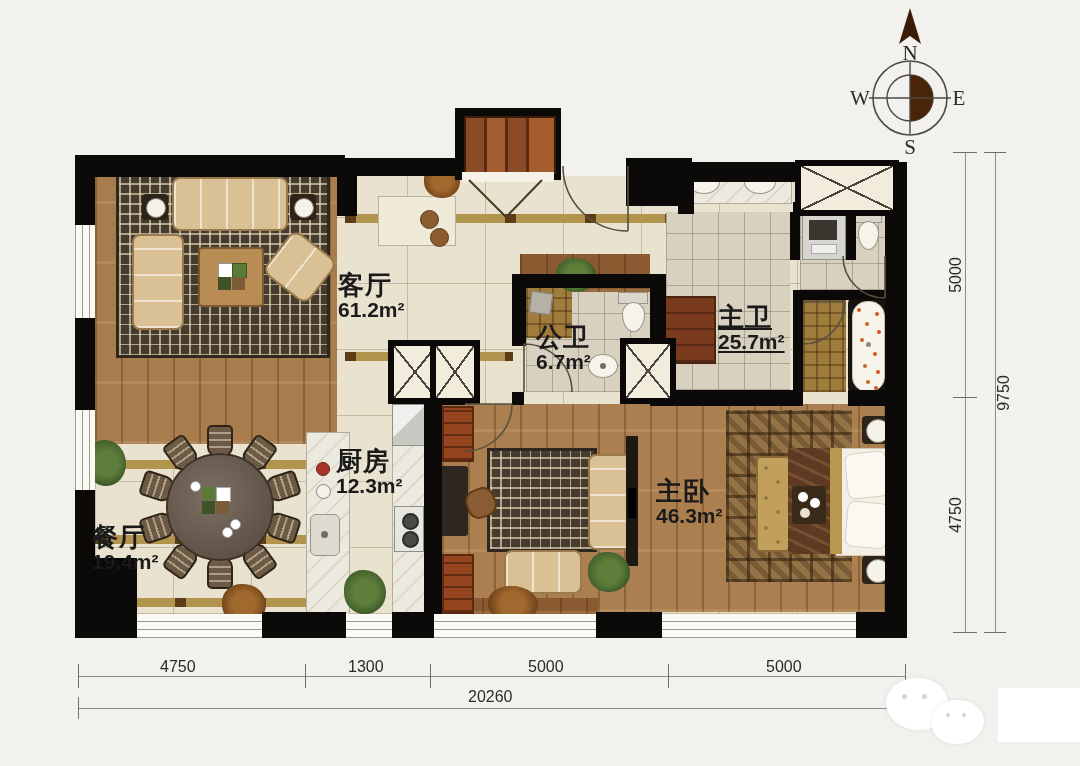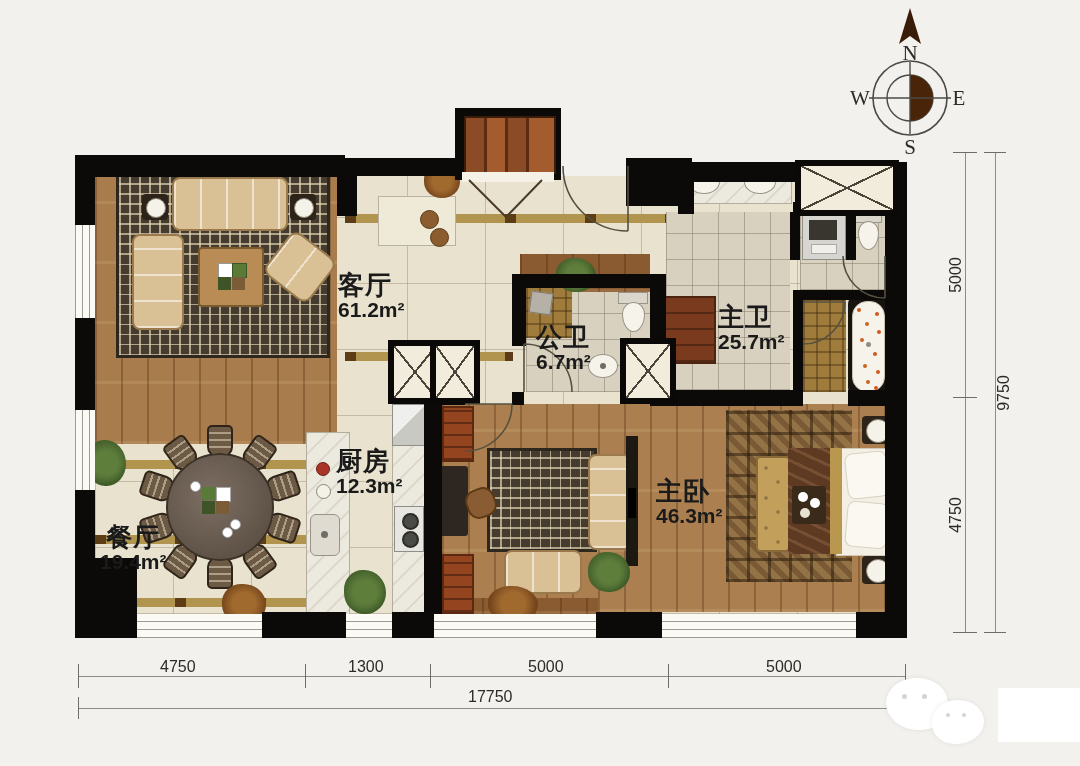--- a/index.html
+++ b/index.html
@@ -251,29 +251,29 @@
 </svg>
 
 <div class="label" style="left:338px;top:272px;">
   <div class="nm">客厅</div>
   <div class="ar">61.2m²</div>
 </div>
 <div class="label" style="left:536px;top:324px;">
   <div class="nm">公卫</div>
   <div class="ar">6.7m²</div>
 </div>
-<div class="label" style="left:718px;top:304px;">
+<div class="label" style="left:718px;top:304px;text-decoration:underline;">
   <div class="nm">主卫</div>
   <div class="ar">25.7m²</div>
 </div>
 <div class="label" style="left:336px;top:448px;">
   <div class="nm">厨房</div>
   <div class="ar">12.3m²</div>
 </div>
-<div class="label" style="left:100px;top:524px;text-align:center;">
+<div class="label" style="left:92px;top:524px;">
   <div class="nm">餐厅</div>
   <div class="ar">19.4m²</div>
 </div>
 <div class="label" style="left:656px;top:478px;">
   <div class="nm">主卧</div>
   <div class="ar">46.3m²</div>
 </div>
 
 <svg class="abs" style="left:845px;top:6px;z-index:60;" width="130" height="152" viewBox="0 0 130 152" font-family="Liberation Serif, serif">
   <path d="M65 2 L76 38 L65 30 L54 38 Z" fill="#3a1d08"></path>
@@ -294,21 +294,21 @@
 <div class="dtick" style="left:430px;top:664px;width:1px;height:24px;"></div>
 <div class="dtick" style="left:668px;top:664px;width:1px;height:24px;"></div>
 <div class="dtick" style="left:905px;top:664px;width:1px;height:24px;"></div>
 <div class="dlabel" style="left:160px;top:658px;">4750</div>
 <div class="dlabel" style="left:348px;top:658px;">1300</div>
 <div class="dlabel" style="left:528px;top:658px;">5000</div>
 <div class="dlabel" style="left:766px;top:658px;">5000</div>
 <div class="dline" style="left:78px;top:708px;width:827px;height:1px;"></div>
 <div class="dtick" style="left:78px;top:697px;width:1px;height:22px;"></div>
 <div class="dtick" style="left:905px;top:697px;width:1px;height:22px;"></div>
-<div class="dlabel" style="left:468px;top:688px;">17750</div>
+<div class="dlabel" style="left:468px;top:688px;">20260</div>
 
 <div class="dline" style="left:965px;top:152px;width:1px;height:480px;"></div>
 <div class="dtick" style="left:953px;top:152px;width:24px;height:1px;"></div>
 <div class="dtick" style="left:953px;top:397px;width:24px;height:1px;"></div>
 <div class="dtick" style="left:953px;top:632px;width:24px;height:1px;"></div>
 <div class="dlabel rot" style="left:938px;top:266px;">5000</div>
 <div class="dlabel rot" style="left:938px;top:506px;">4750</div>
 <div class="dline" style="left:995px;top:152px;width:1px;height:480px;"></div>
 <div class="dtick" style="left:984px;top:152px;width:22px;height:1px;"></div>
 <div class="dtick" style="left:984px;top:632px;width:22px;height:1px;"></div>

